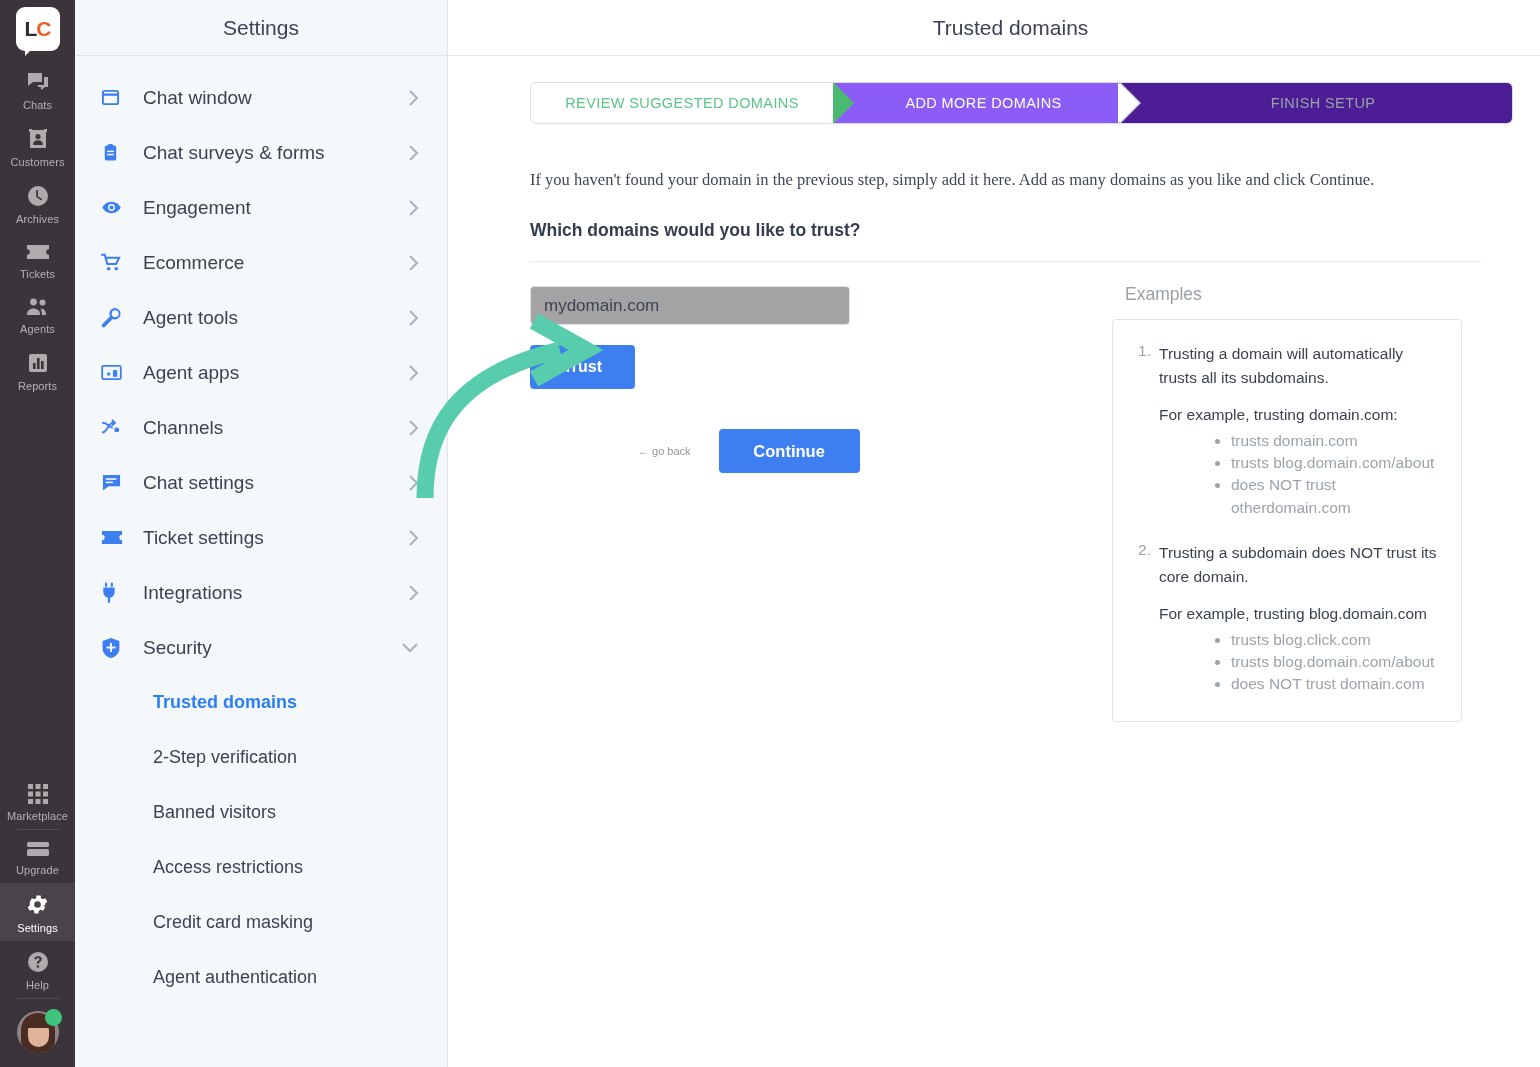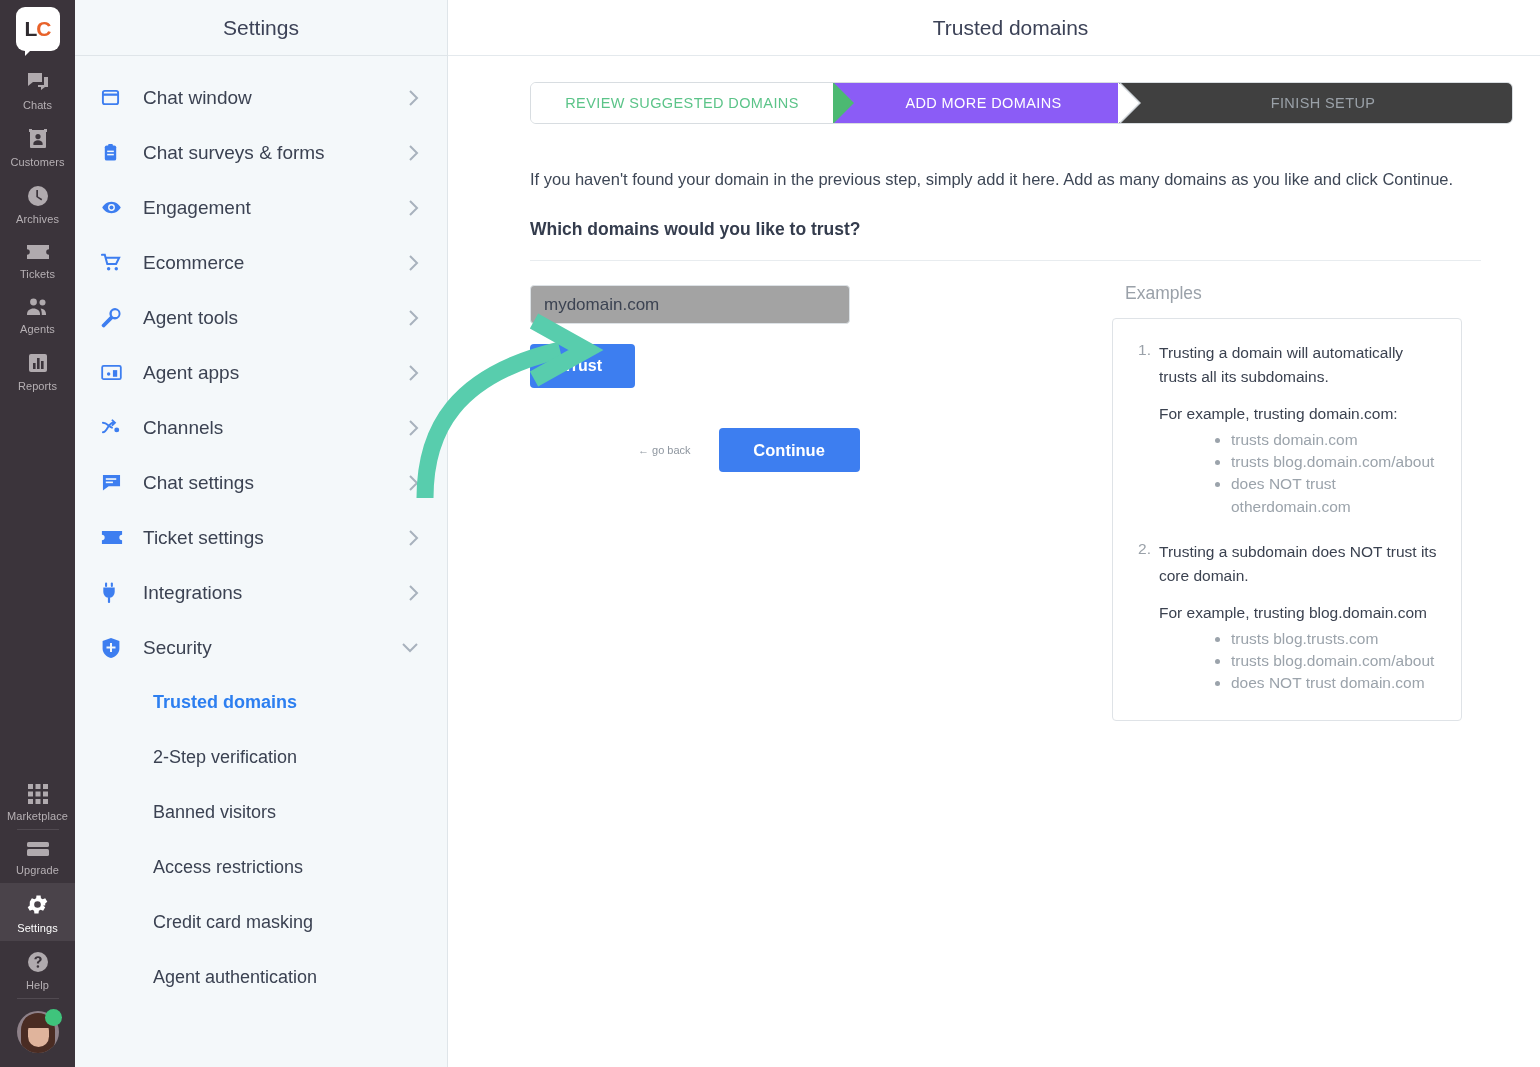--- a/index.html
+++ b/index.html
@@ -165,21 +165,21 @@
     cursor: pointer;
     height: 100%;
   }
   .step.done { flex: 0 0 302px; color: #5cc489; background: #fff; }
   .step.current {
     flex: 0 0 285px;
     color: #ffffff;
     background: #8b5cf6;
     padding-left: 16px;
   }
-  .step.todo { flex: 1 1 auto; color: #9aa1a8; background: #404040; padding-left: 16px; }
+  .step.todo { flex: 1 1 auto; color: #9aa1a8; background: #4c1d95; padding-left: 16px; }
   .step.done:after {
     content: ""; position: absolute; right: -21px; top: -1px;
     border-left: 21px solid #4cb972;
     border-top: 21px solid transparent;
     border-bottom: 21px solid transparent;
     z-index: 2;
   }
   .step.current:after {
     content: ""; position: absolute; right: -21px; top: -1px;
     border-left: 21px solid #ffffff;
@@ -192,20 +192,21 @@
     border-left: 21px solid #cfd5da;
     border-top: 21px solid transparent;
     border-bottom: 21px solid transparent;
     z-index: 1;
   }
 
   .intro {
     margin-top: 46px;
     font-size: 16.5px;
     color: #3e4756;
+    font-family: Liberation Serif, serif;
   }
   .question {
     margin-top: 30px;
     font-size: 17.5px;
     font-weight: bold;
     color: #343c4d;
     padding-bottom: 20px;
     border-bottom: 1px solid #e8ecef;
     width: 951px;
   }
@@ -668,21 +669,21 @@
                 </ul>
               </div>
             </div>
 
             <div class="ex-item">
               <div class="ex-num">2.</div>
               <div class="ex-body">
                 <div class="ex-head">Trusting a subdomain does NOT trust its core domain.</div>
                 <div class="ex-sub">For example, trusting blog.domain.com</div>
                 <ul class="ex-list">
-                  <li>trusts blog.trusts.com</li>
+                  <li>trusts blog.click.com</li>
                   <li>trusts blog.domain.com/about</li>
                   <li>does NOT trust domain.com</li>
                 </ul>
               </div>
             </div>
 
           </div>
         </div>
       </div>
 

